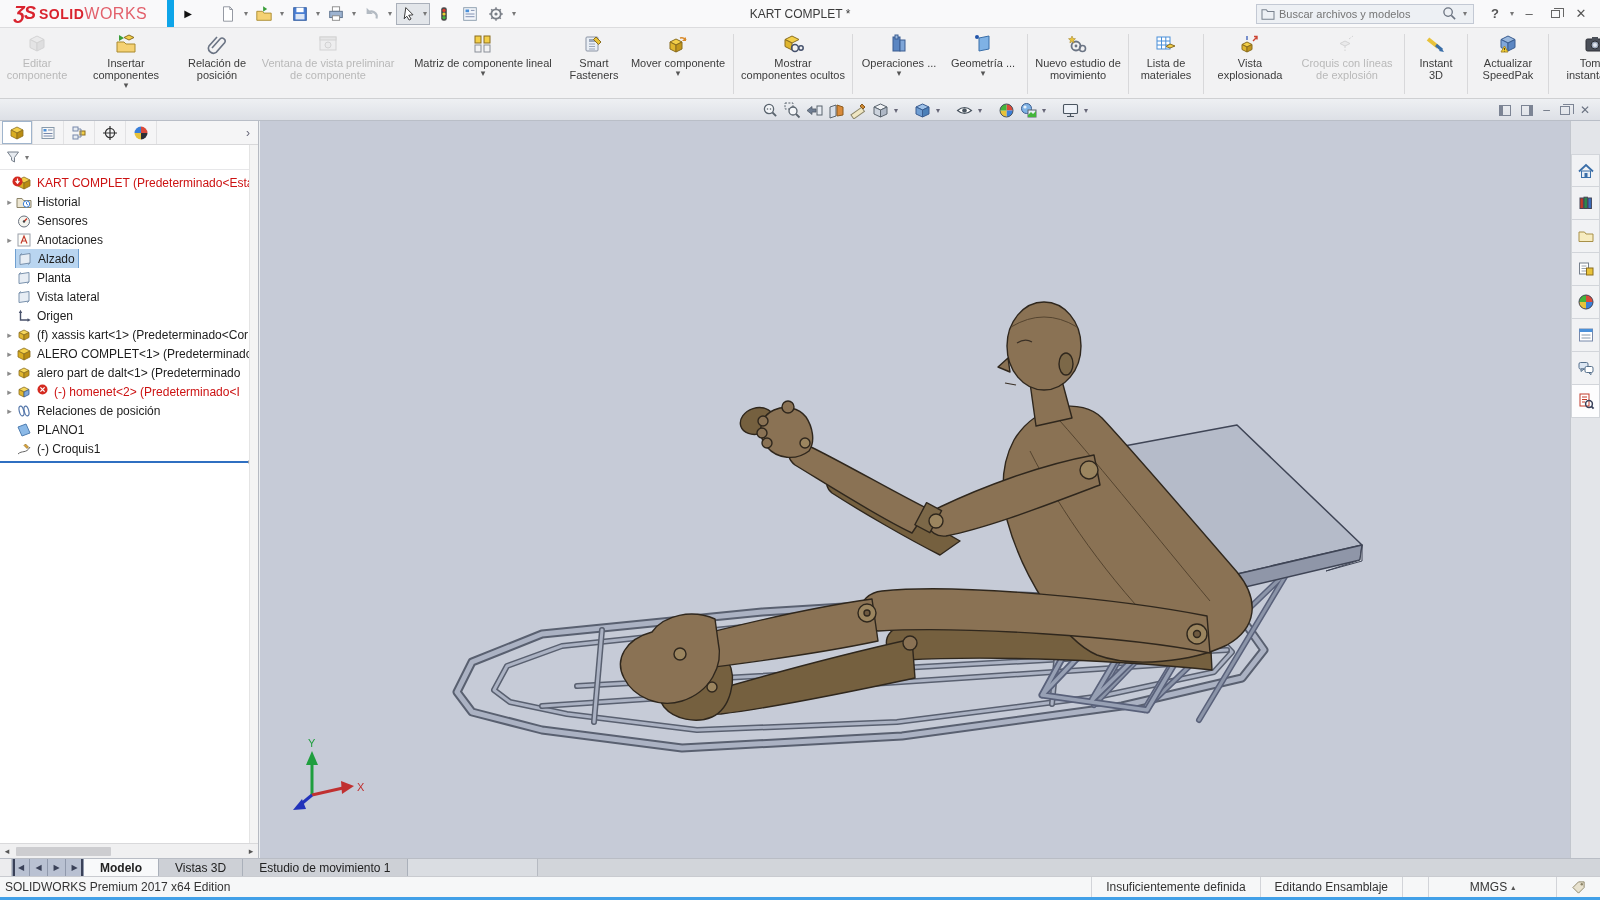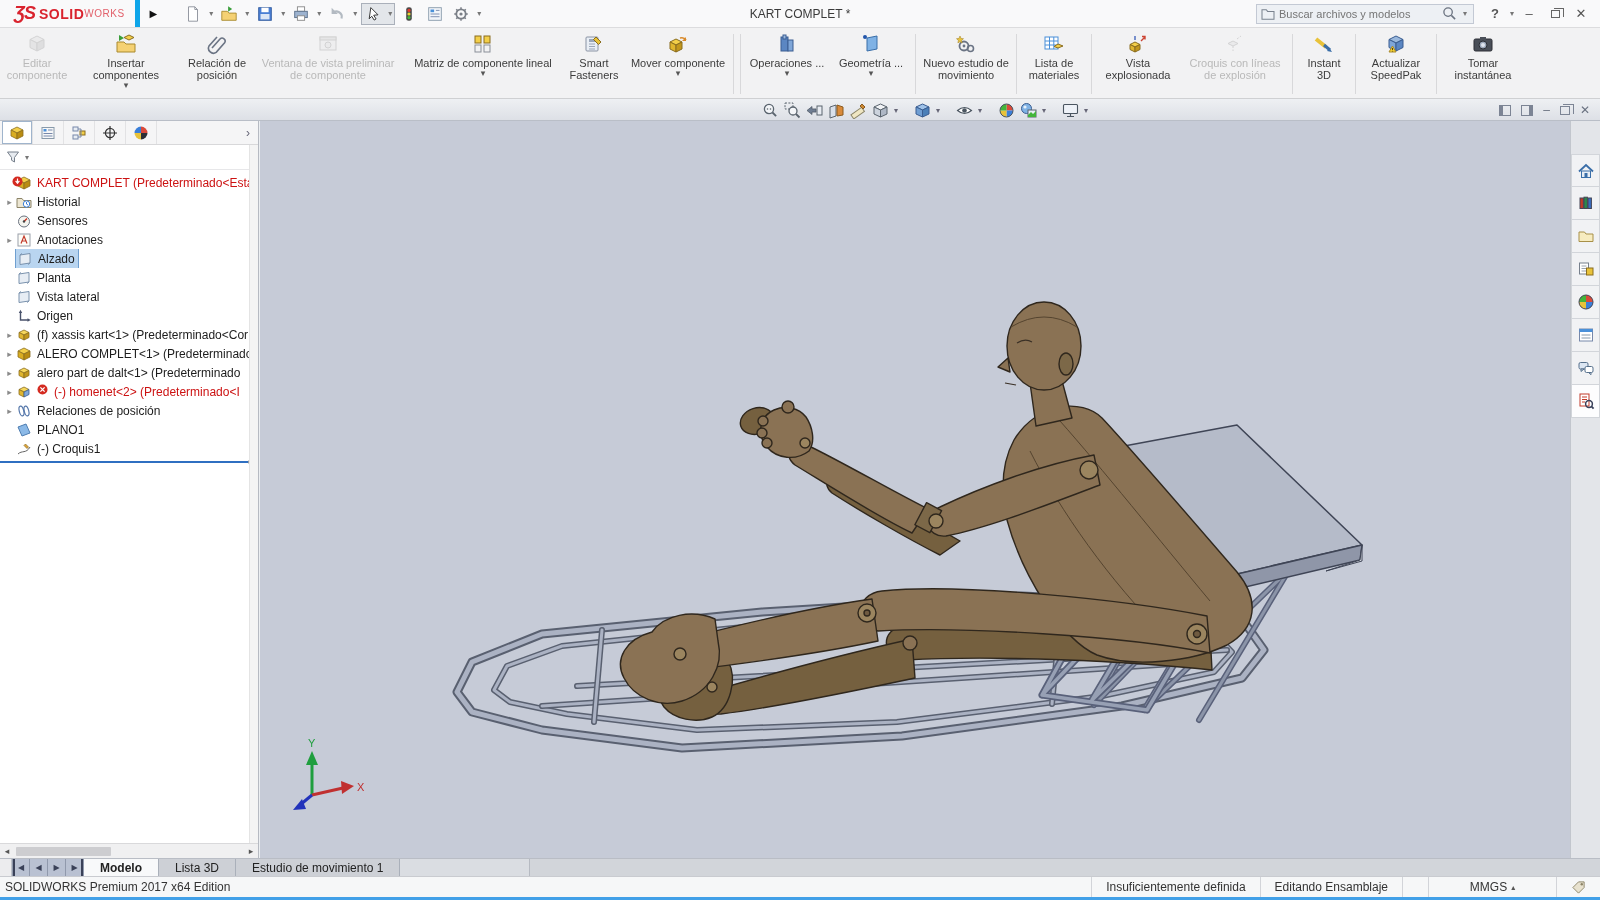--- a/index.html
+++ b/index.html
@@ -4,25 +4,25 @@
 <style>
   * { box-sizing: border-box; margin: 0; padding: 0; }
   html,body { width:1600px; height:900px; overflow:hidden; }
   body { font-family:"Liberation Sans", sans-serif; font-size:12px; color:#222;
          background:#eceff2; position:relative; }
   svg { display:block; }
 
   
   .titlebar { position:absolute; left:0; top:0; width:1600px; height:28px;
     background:#f9f9fa; border-bottom:1px solid #dcdcde; display:flex; align-items:center; }
-  .logo { display:flex; align-items:baseline; padding:0 10px 0 14px; height:100%;
-    align-items:center; border-right:5px solid #0ea5e9; }
+  .logo { display:flex; align-items:baseline; padding:0 20px 0 14px; height:100%;
+    align-items:center; border-right:7px solid #0ea5e9; }
   .logo .mark { color:#d9232e; font-style:italic; font-weight:bold; font-size:18px; letter-spacing:-1px; margin-right:4px; }
   .logo .solid { color:#d9232e; font-weight:bold; font-size:14px; letter-spacing:.5px; }
-  .logo .works { color:#e2606b; font-weight:normal; font-size:10px; letter-spacing:.5px; }
+  .logo .works { color:#e2606b; font-weight:normal; font-size:16px; letter-spacing:.5px; }
   .menuarrow { font-size:10px; color:#111; padding:0 10px; }
   .qat { display:flex; align-items:center; gap:2px; margin-left:14px; }
   .qbtn { display:flex; align-items:center; justify-content:center; width:24px; height:22px; }
   .qcaret { font-size:8px; color:#777; width:8px; text-align:center; }
   .qsel { border:1px solid #aab0ba; background:#e3e6ea; display:flex; align-items:center; height:22px; }
   .title-center { position:absolute; left:0; right:0; text-align:center; color:#3a3a3a; font-size:12px; pointer-events:none; }
   .searchbox { margin-left:auto; width:218px; height:20px; background:#edf0f4; border:1px solid #c3c9d4;
     display:flex; align-items:center; padding:0 4px; gap:4px; }
   .searchbox input { flex:1; border:none; background:transparent; outline:none; font-size:11px; color:#555;
     font-family:"Liberation Sans",sans-serif; min-width:0; }
@@ -298,20 +298,29 @@
         <polygon points="15,9 9,12 9,19 15,16" fill="#c2971c" stroke="#8a6d1f"></polygon>
         <path d="M13 5a5 4 0 0 1 6 2" fill="none" stroke="#d98a2b" stroke-width="1.6"></path>
         <path d="M19 4v4h-4z" fill="#d98a2b"></path>
       </svg>
     <span class="lbl">Mover componente</span>
     <span class="cap">▾</span>
   </div>
 
   <div class="rsep"></div>
 
+  <div class="rbtn" style="width:112px">
+    <svg width="22" height="22" viewBox="0 0 22 22">
+        <polygon points="10,3 17,6.5 10,10 3,6.5" fill="#f3cf49" stroke="#8a6d1f"></polygon>
+        <polygon points="3,6.5 10,10 10,17 3,13.5" fill="#e0b62e" stroke="#8a6d1f"></polygon>
+        <circle cx="13" cy="15" r="3.4" fill="none" stroke="#44506b" stroke-width="1.5"></circle>
+        <circle cx="19" cy="15" r="2.2" fill="none" stroke="#44506b" stroke-width="1.5"></circle>
+      </svg>
+    <span class="lbl">Mostrar componentes ocultos</span>
+  </div>
 
   <div class="rsep"></div>
 
   <div class="rbtn" style="width:86px">
     <svg width="22" height="22" viewBox="0 0 22 22">
         <rect x="5" y="4" width="7" height="14" fill="#5b86c2" stroke="#3a5d91"></rect>
         <rect x="12" y="7" width="5" height="11" fill="#7fa6d8" stroke="#3a5d91"></rect>
         <rect x="7" y="2" width="3" height="4" fill="#9ab8dd" stroke="#3a5d91"></rect>
       </svg>
     <span class="lbl">Operaciones ...</span>
@@ -889,21 +898,21 @@
   </div>
 </div>
 
 <div class="btabs">
   <div class="bspacer"></div>
   <div class="nav first">◀</div>
   <div class="nav">◀</div>
   <div class="nav">▶</div>
   <div class="nav last">▶</div>
   <div class="btab active">Modelo</div>
-  <div class="btab">Lista 3D</div>
+  <div class="btab">Vistas 3D</div>
   <div class="btab">Estudio de movimiento 1</div>
   <div class="btail"></div>
 </div>
 
 <div class="status">
   <div class="sleft">SOLIDWORKS Premium 2017 x64 Edition</div>
   <div class="sright">
     <div class="sseg">Insuficientemente definida</div>
     <div class="sseg">Editando Ensamblaje</div>
     <div class="sseg narrow"></div>

